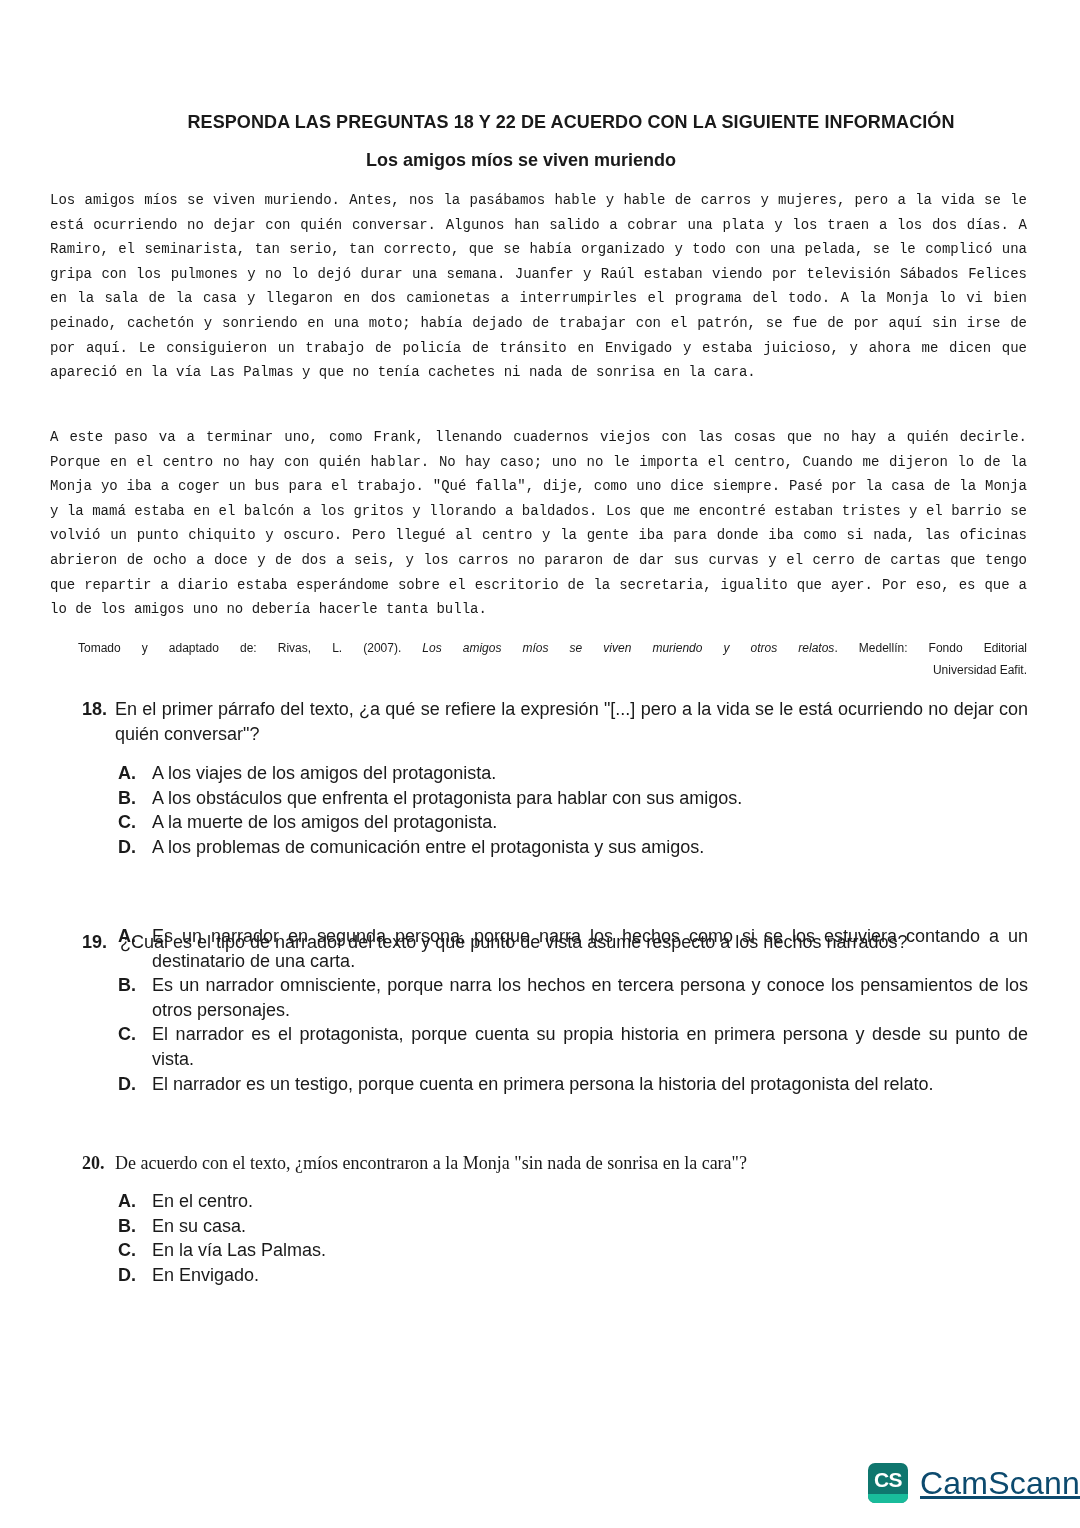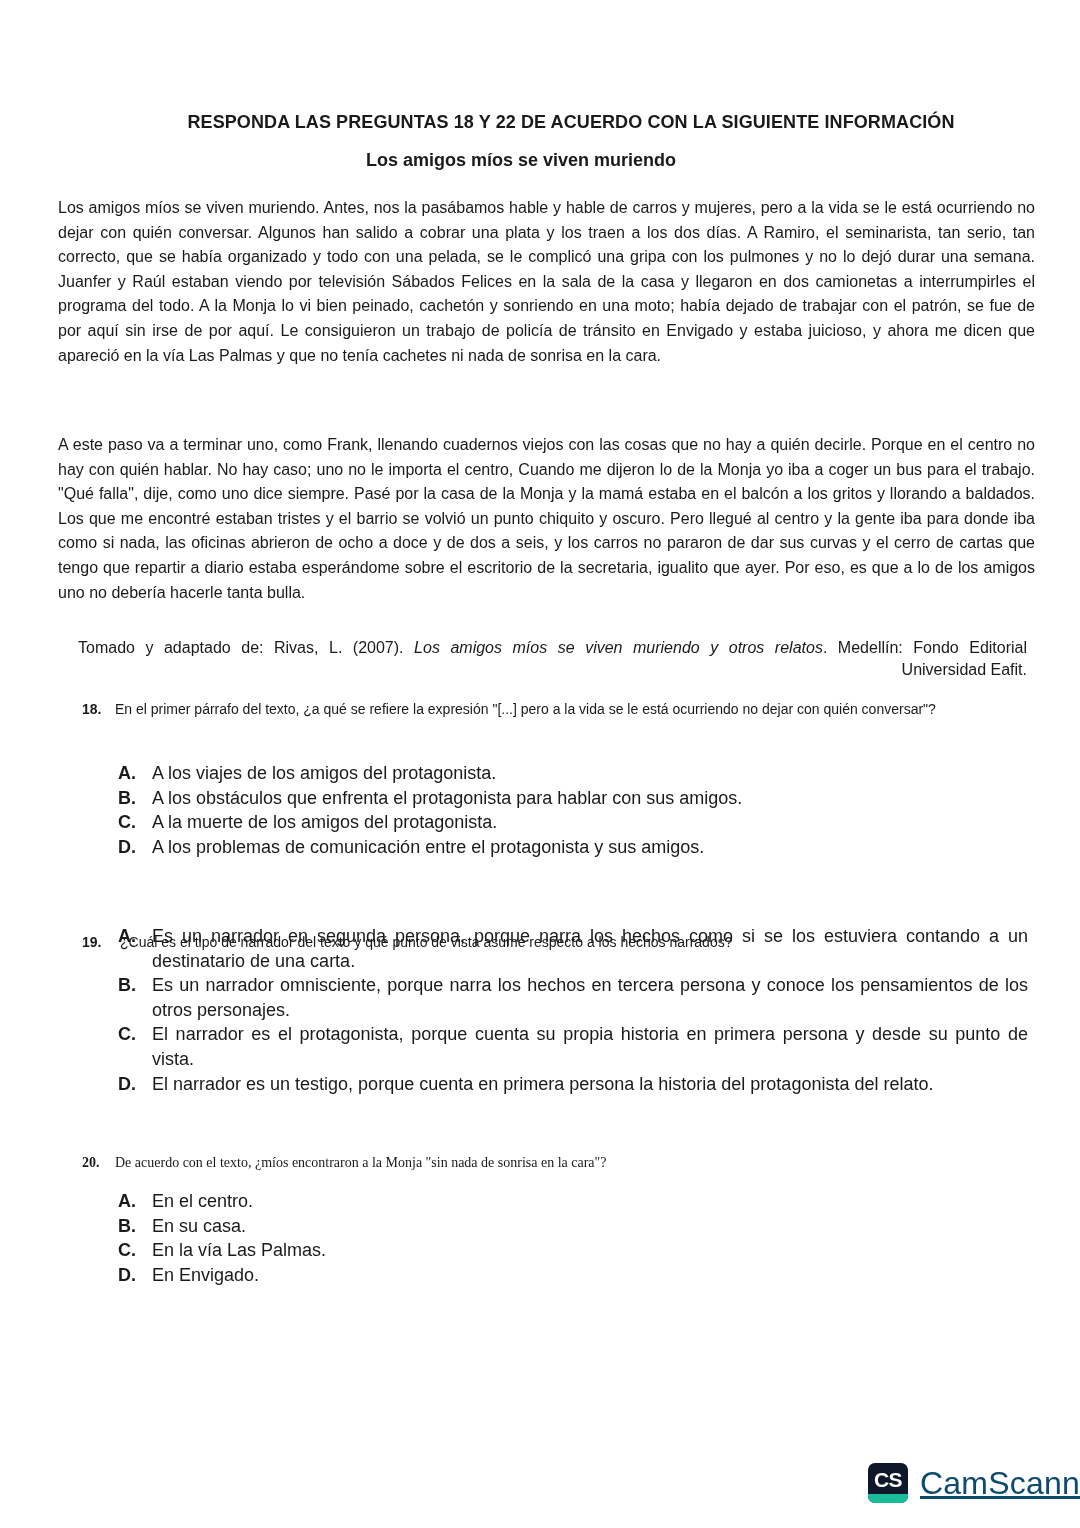--- a/index.html
+++ b/index.html
@@ -41,49 +41,50 @@
       padding-left: 62px;
       box-sizing: border-box;
       text-align: center;
       font-weight: bold;
       font-size: 18px;
     }
     .passage {
       position: absolute;
       left: 50px;
       width: 977px;
-      font-size: 16px;
+      font-size: 14px;
       line-height: 24.6px;
       text-align: justify;
-      margin: 8px;
+      margin: 0;
+      font-family: Liberation Mono, monospace;
     }
     .passage.p1 { top: 188px; }
     .passage.p2 { top: 425px; }
     .citation {
       position: absolute;
       top: 637px;
       left: 78px;
       width: 949px;
-      font-size: 16px;
+      font-size: 12px;
       line-height: 22px;
       text-align: right;
       text-align-last: right;
     }
     .citation .first {
       display: block;
       text-align: left;
       text-align-last: justify;
     }
     .citation em { font-style: italic; }
 
     .question {
       position: absolute;
       left: 82px;
       width: 946px;
-      font-size: 14px;
+      font-size: 18px;
       line-height: 24.6px;
     }
     .question .qhead {
       display: flex;
       align-items: flex-start;
     }
     .question .qnum {
       font-weight: bold;
       min-width: 33px;
       flex: 0 0 auto;
@@ -129,21 +130,21 @@
       left: 868px;
       top: 1463px;
       display: flex;
       align-items: center;
       gap: 12px;
     }
     .cs-logo {
       width: 40px;
       height: 40px;
       border-radius: 7px;
-      background: #0f172a;
+      background: #0f766e;
       position: relative;
       overflow: hidden;
       display: flex;
       align-items: center;
       justify-content: center;
       text-align: center;
     }
     .cs-logo::after {
       content: "";
       position: absolute;

